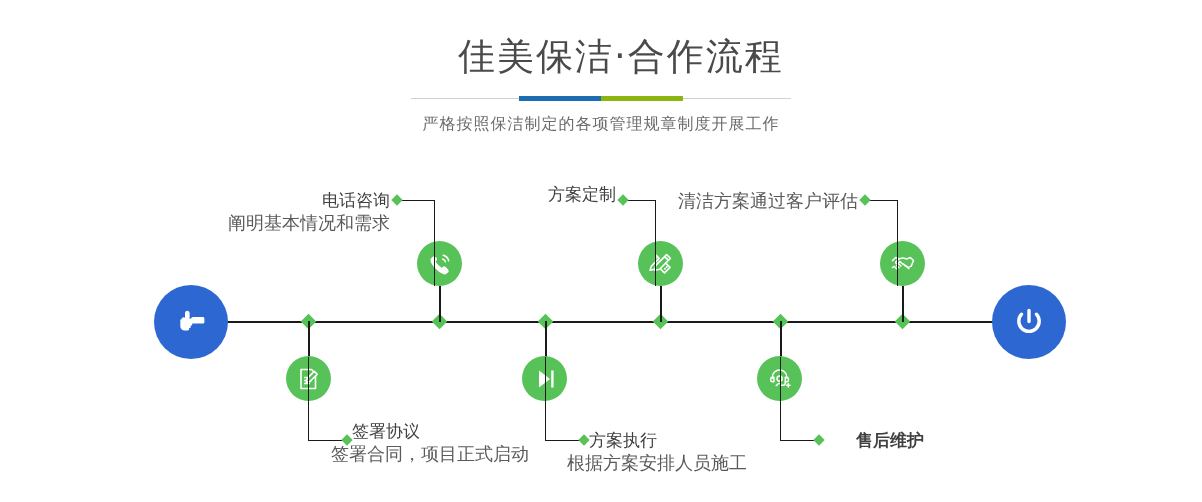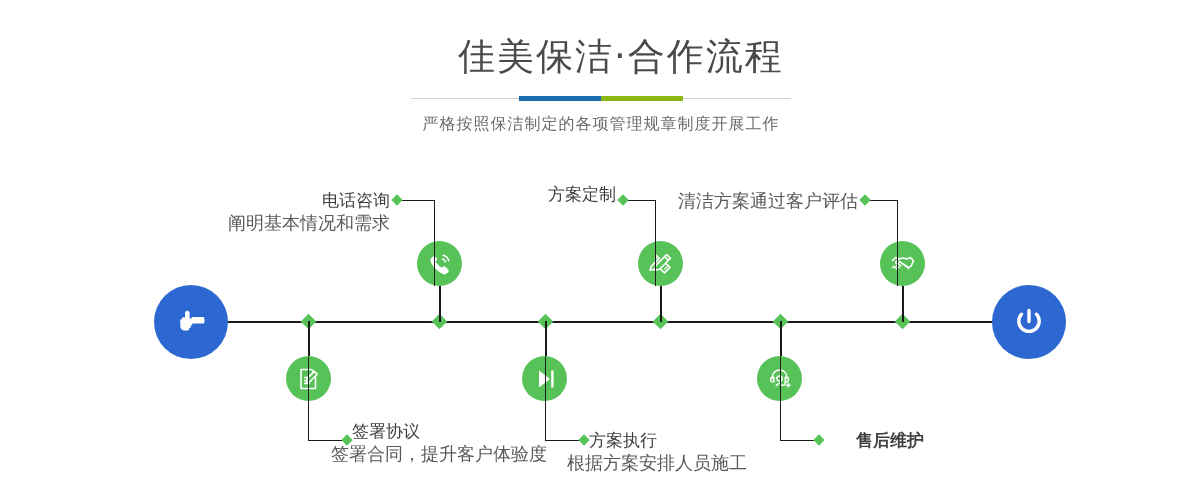--- a/index.html
+++ b/index.html
@@ -328,21 +328,21 @@
     </div>
     <div class="callout up" style="left:436px; top:183px; width:180px;">
       <div class="ttl">方案定制</div>
     </div>
     <div class="callout up" style="left:678px; top:189px; width:180px;">
       <div class="dsc">清洁方案通过客户评估</div>
     </div>
 
     <div class="callout down" style="left:352px; top:420px; width:220px;">
       <div class="ttl">签署协议</div>
-      <div class="dsc" style="margin-left:-21px;">签署合同，提升客户体验度</div>
+      <div class="dsc" style="margin-left:-21px;">签署合同，项目正式启动</div>
     </div>
     <div class="callout down" style="left:589px; top:429px; width:220px;">
       <div class="ttl">方案执行</div>
       <div class="dsc" style="margin-left:-22px;">根据方案安排人员施工</div>
     </div>
     <div class="callout down" style="left:856px; top:429px; width:260px;font-weight:bold;">
       <div class="ttl">售后维护</div>
     </div>
 
   </div>

